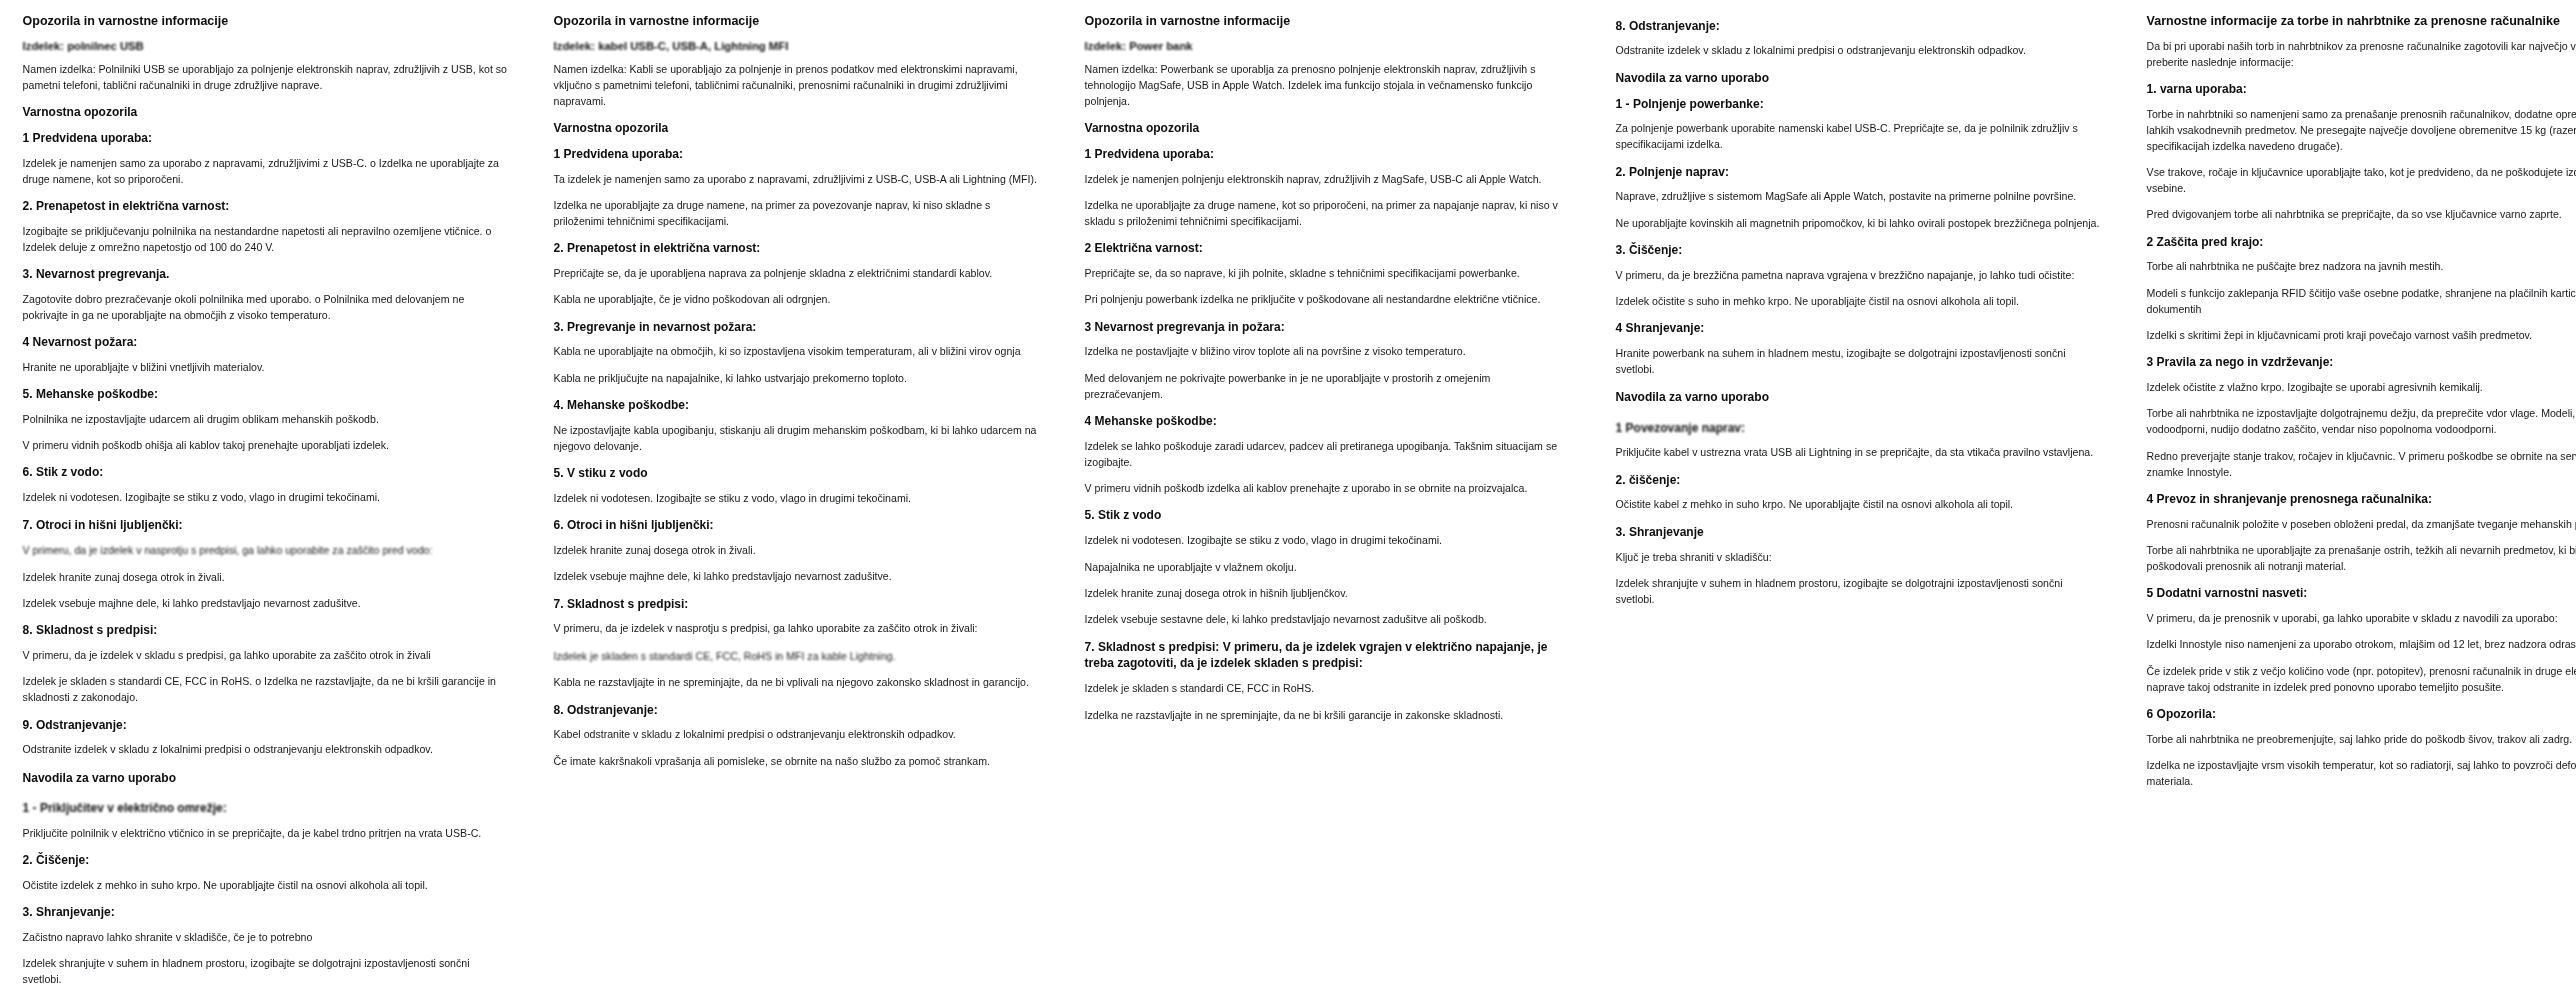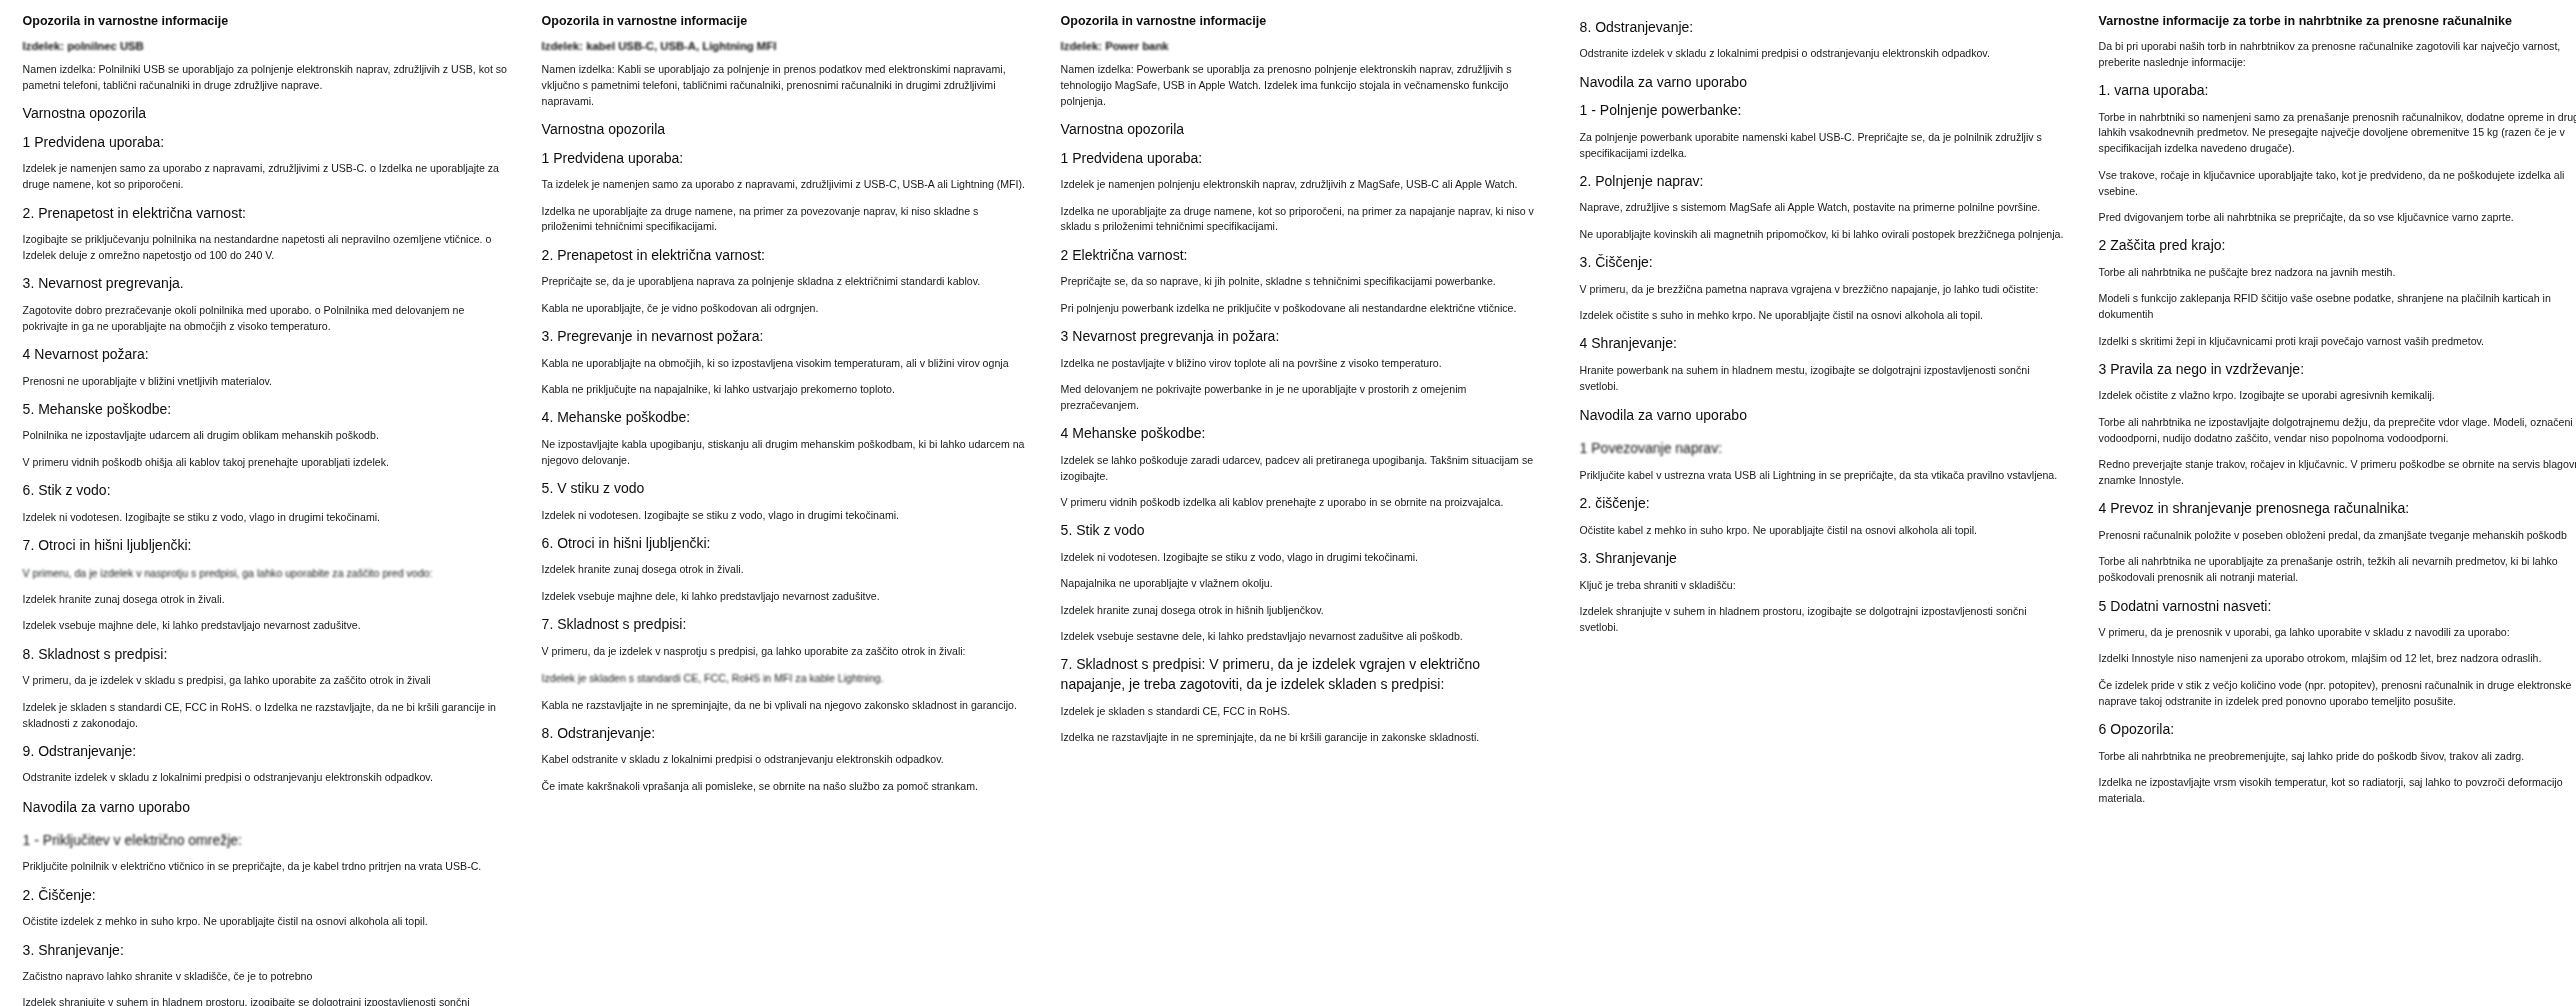--- a/index.html
+++ b/index.html
@@ -14,21 +14,21 @@
     font-family: "Liberation Sans", sans-serif;
     color: #111111;
     overflow: hidden;
   }
   .page {
     display: flex;
     flex-direction: row;
     width: 2576px;
     height: 1006px;
     padding: 13px 11.3px 0 11.3px;
-    gap: 4px;
+    gap: 16px;
   }
   .column {
     flex: 0 0 auto;
     padding: 0 17.7px 0 11.3px;
     height: 100%;
     overflow: hidden;
   }
   .col-1 { width: 515px; }
   .col-2 { width: 515px; }
   .col-3 { width: 515px; }
@@ -52,22 +52,22 @@
   .subtitle.blurred {
     filter: blur(1.1px);
   }
   .para {
     font-size: 10.6px;
     line-height: 1.5;
     margin: 0 0 10.5px 0;
     color: #16181a;
   }
   .heading {
-    font-size: 14px;
-    font-weight: normal;
+    font-size: 12px;
+    font-weight: bold;
     line-height: 1.4;
     margin: 4.8px 0 8.9px 0;
     color: #0d0d0d;
   }
   .heading.section {
     margin-top: 11.3px;
   }
   .blur-soft {
     display: inline-block;
     filter: blur(0.9px);
@@ -83,21 +83,21 @@
 
     <p class="para">Namen izdelka: Polnilniki USB se uporabljajo za polnjenje elektronskih naprav, združljivih z USB, kot so pametni telefoni, tablični računalniki in druge združljive naprave.</p>
     <h3 class="heading">Varnostna opozorila</h3>
     <h3 class="heading">1 Predvidena uporaba:</h3>
     <p class="para">Izdelek je namenjen samo za uporabo z napravami, združljivimi z USB-C. o Izdelka ne uporabljajte za druge namene, kot so priporočeni.</p>
     <h3 class="heading">2. Prenapetost in električna varnost:</h3>
     <p class="para">Izogibajte se priključevanju polnilnika na nestandardne napetosti ali nepravilno ozemljene vtičnice. o Izdelek deluje z omrežno napetostjo od 100 do 240 V.</p>
     <h3 class="heading">3. Nevarnost pregrevanja.</h3>
     <p class="para">Zagotovite dobro prezračevanje okoli polnilnika med uporabo. o Polnilnika med delovanjem ne pokrivajte in ga ne uporabljajte na območjih z visoko temperaturo.</p>
     <h3 class="heading">4 Nevarnost požara:</h3>
-    <p class="para">Prenosni ne uporabljajte v bližini vnetljivih materialov.</p>
+    <p class="para">Hranite ne uporabljajte v bližini vnetljivih materialov.</p>
     <h3 class="heading">5. Mehanske poškodbe:</h3>
     <p class="para">Polnilnika ne izpostavljajte udarcem ali drugim oblikam mehanskih poškodb.</p>
     <p class="para">V primeru vidnih poškodb ohišja ali kablov takoj prenehajte uporabljati izdelek.</p>
     <h3 class="heading">6. Stik z vodo:</h3>
     <p class="para">Izdelek ni vodotesen. Izogibajte se stiku z vodo, vlago in drugimi tekočinami.</p>
     <h3 class="heading">7. Otroci in hišni ljubljenčki:</h3>
     <p class="para blur-soft">V primeru, da je izdelek v nasprotju s predpisi, ga lahko uporabite za zaščito pred vodo:</p>
     <p class="para">Izdelek hranite zunaj dosega otrok in živali.</p>
     <p class="para">Izdelek vsebuje majhne dele, ki lahko predstavljajo nevarnost zadušitve.</p>
     <h3 class="heading">8. Skladnost s predpisi:</h3>

